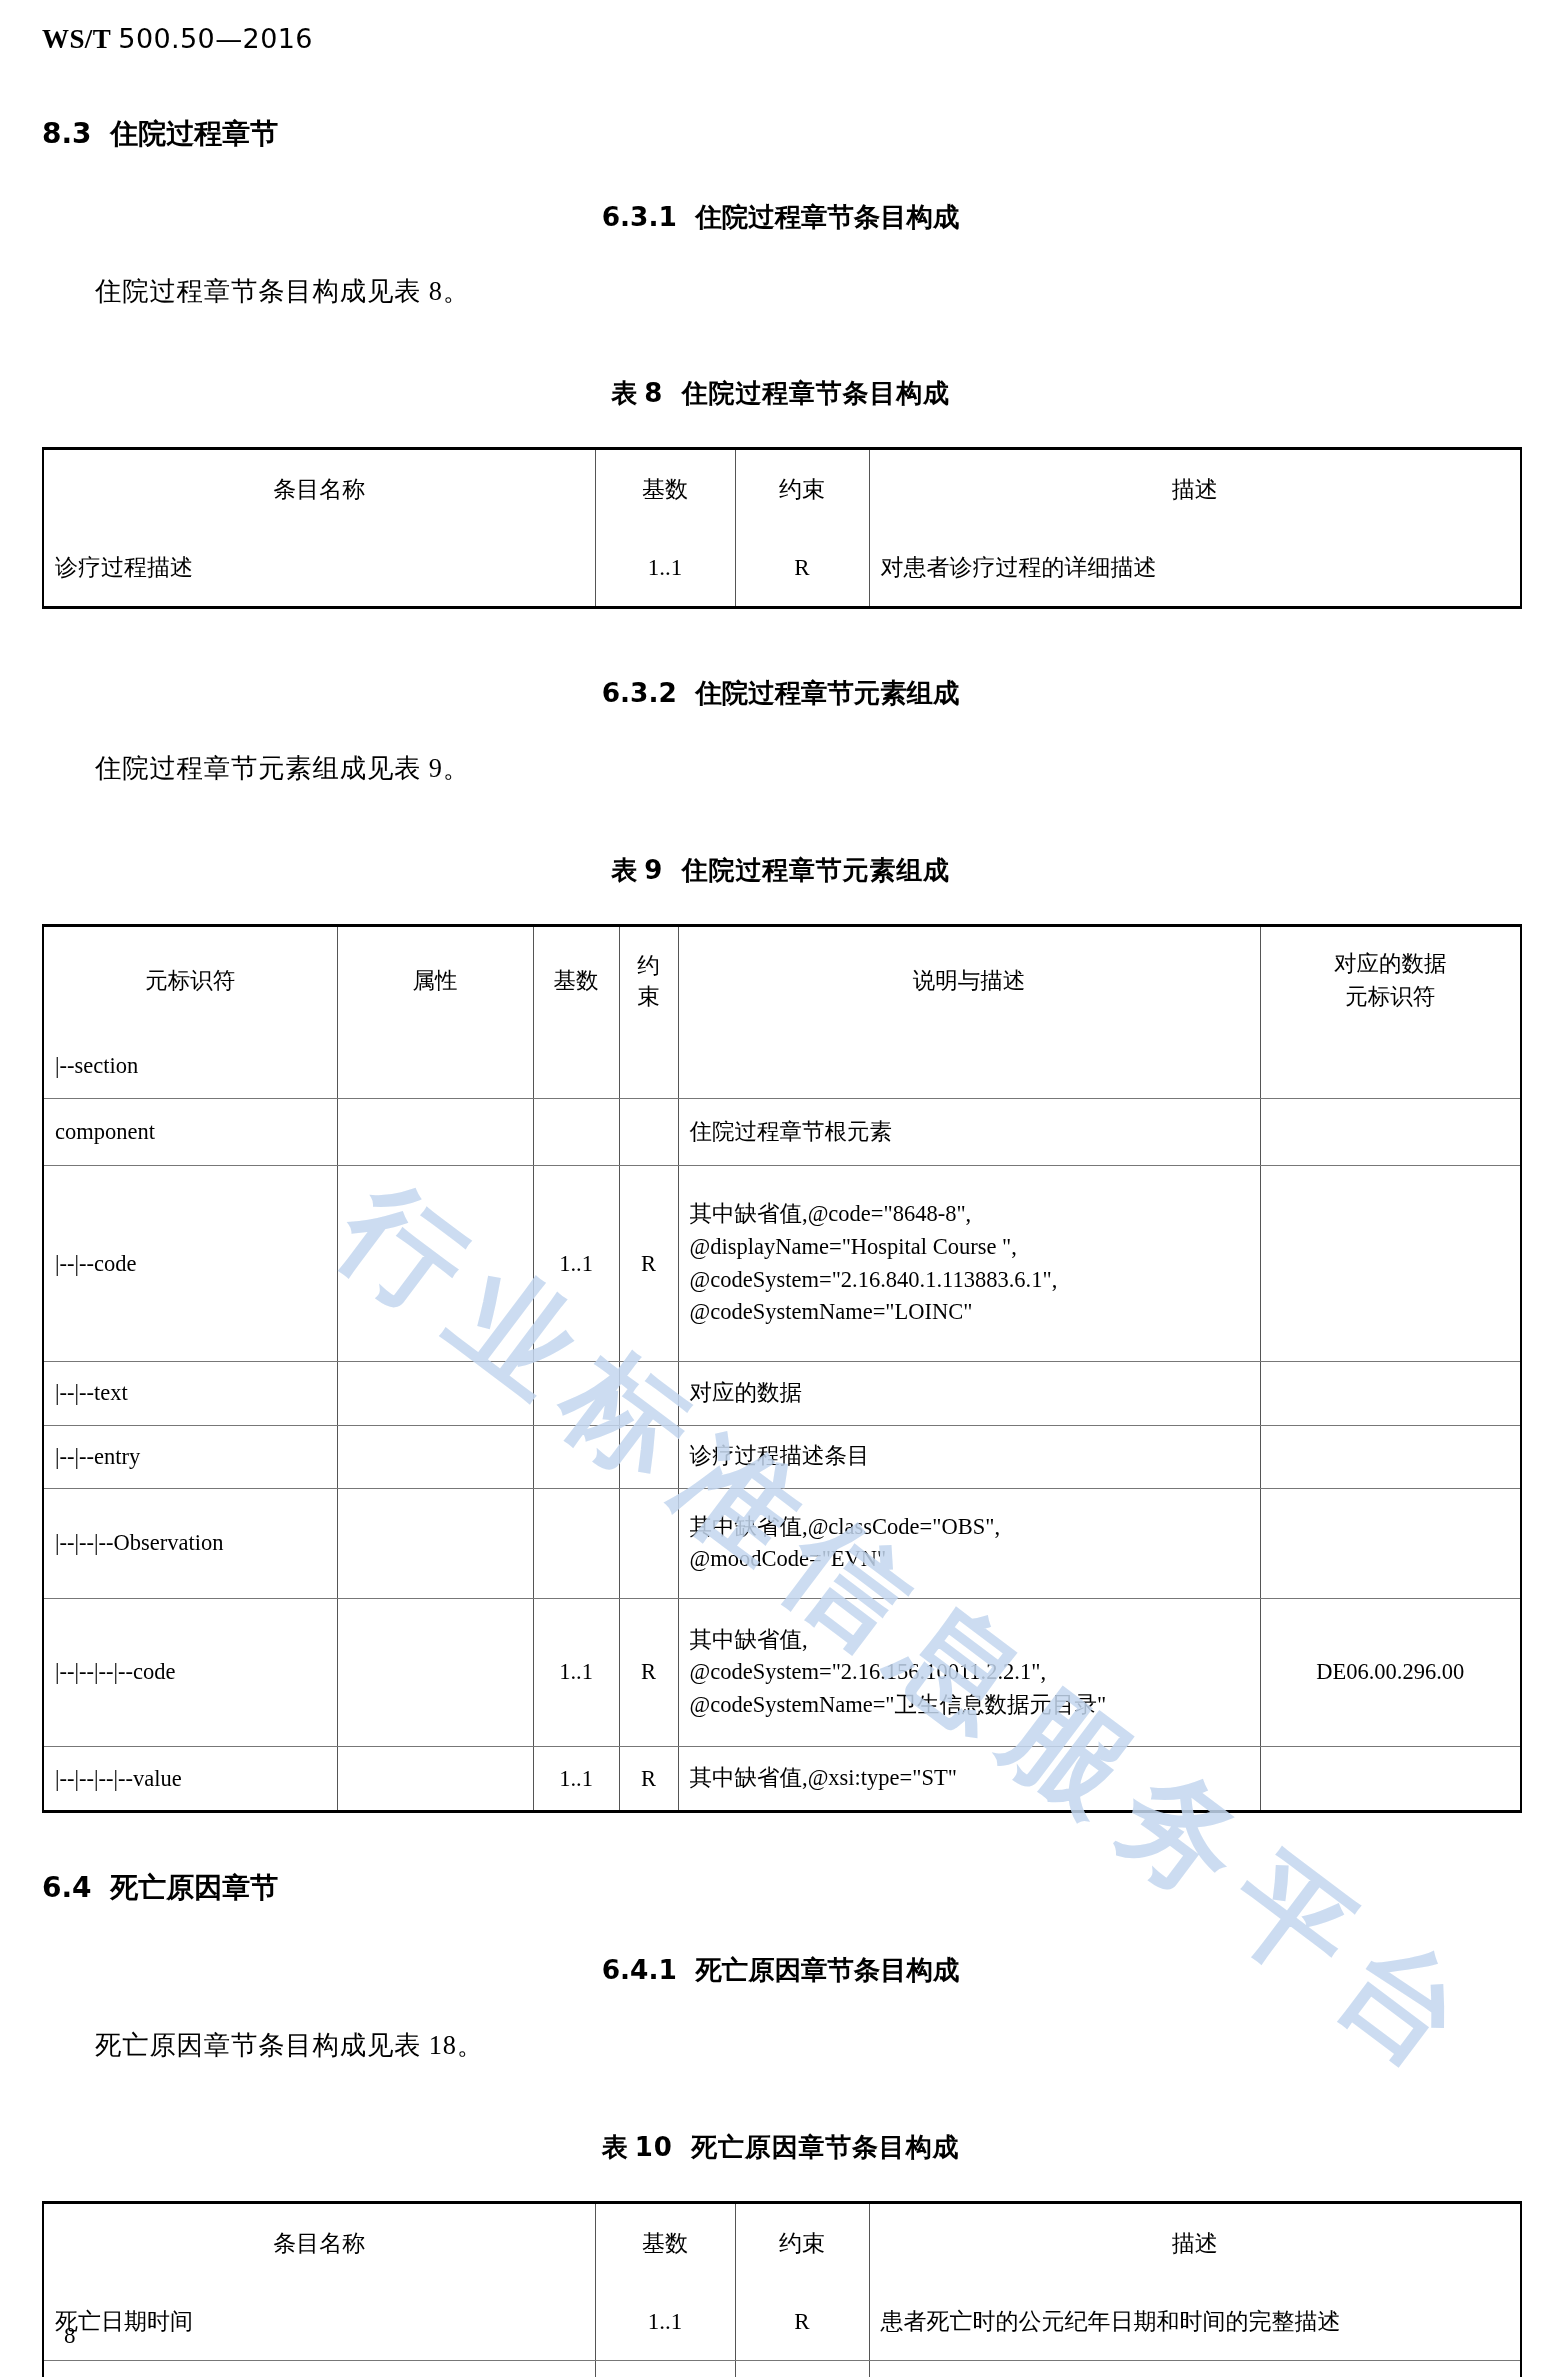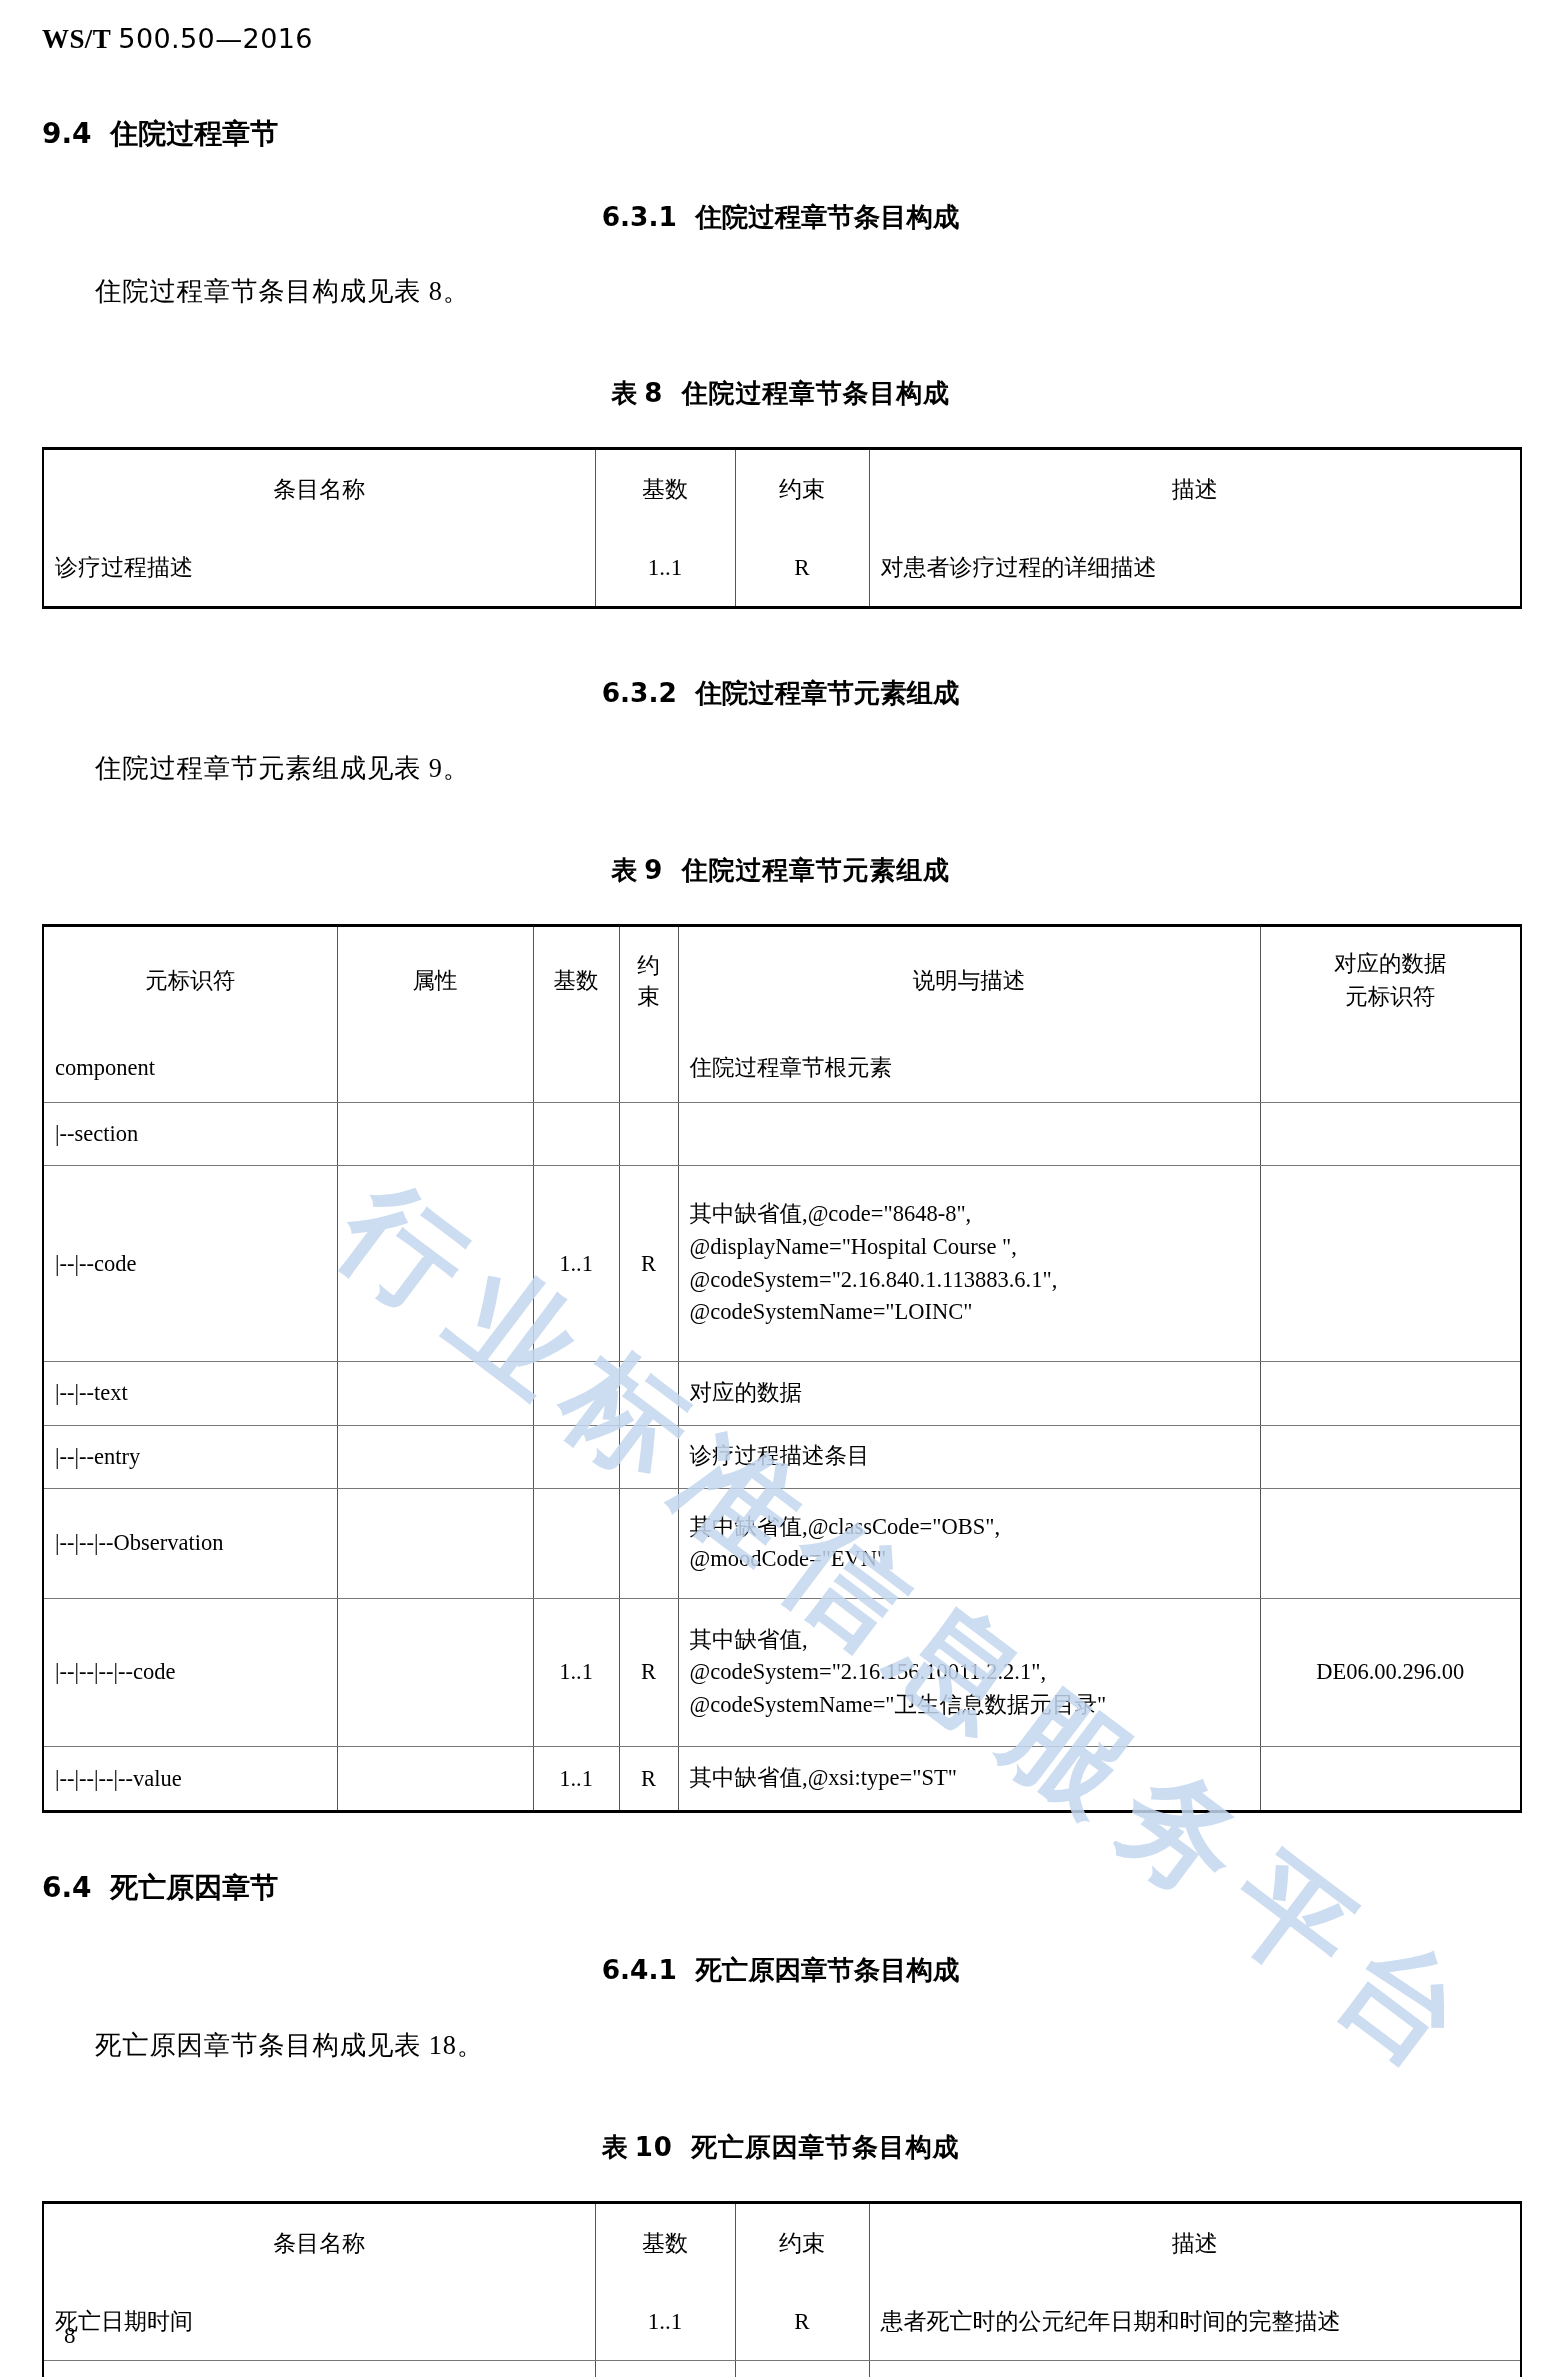--- a/index.html
+++ b/index.html
@@ -199,21 +199,21 @@
     <span class="hdr-num">500.50—2016</span>
   </div>
 
   <div class="watermark">
     <span style="color: rgb(196, 215, 239);">行业标准信息服务平台</span>
   </div>
 
   <div class="content">
 
     <h2 class="sec-heading">
-      <span class="heading-num">9.4</span><span>住院过程章节</span>
+      <span class="heading-num">8.3</span><span>住院过程章节</span>
     </h2>
 
     <div class="sp-a"></div>
 
     <h3 class="sub-heading">
       <span class="heading-num">6.3.1</span><span>住院过程章节条目构成</span>
     </h3>
 
     <div class="sp-b"></div>
 
@@ -288,36 +288,36 @@
           <td class="c-center">说明与描述</td>
           <td class="c-center hdr-2line">
             <span class="cell-line">对应的数据</span>
             <span class="cell-line">元标识符</span>
           </td>
         </tr>
       </thead>
       <tbody>
 
         <tr>
+          <td class="c-left elem-name" style="height:47px">|--section</td>
+          <td class="c-center"></td>
+          <td class="c-center"></td>
+          <td class="c-center"></td>
+          <td class="c-left"></td>
+          <td class="c-center"></td>
+        </tr>
+
+        <tr>
           <td class="c-left elem-name" style="height:51px">component</td>
           <td class="c-center"></td>
           <td class="c-center"></td>
           <td class="c-center"></td>
           <td class="c-left">
             <span class="cell-line">住院过程章节根元素</span>
           </td>
-          <td class="c-center"></td>
-        </tr>
-
-        <tr>
-          <td class="c-left elem-name" style="height:47px">|--section</td>
-          <td class="c-center"></td>
-          <td class="c-center"></td>
-          <td class="c-center"></td>
-          <td class="c-left"></td>
           <td class="c-center"></td>
         </tr>
 
         <tr>
           <td class="c-left elem-name" style="height:179px">|--|--code</td>
           <td class="c-center"></td>
           <td class="c-center">1..1</td>
           <td class="c-center">R</td>
           <td class="c-left">
             <span class="cell-line">其中缺省值,@code="8648-8",</span>

